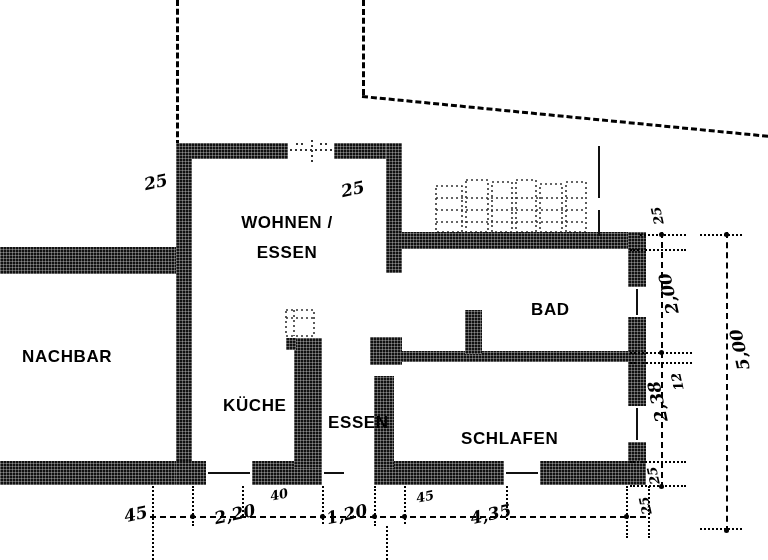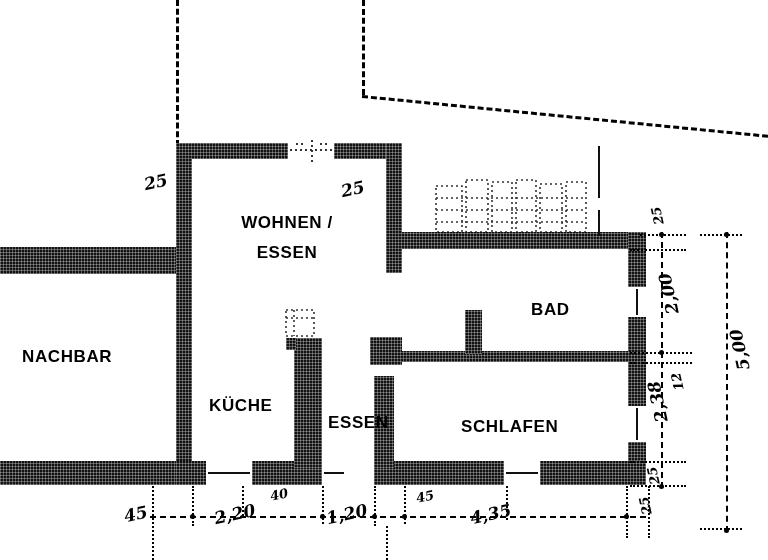--- a/index.html
+++ b/index.html
@@ -203,27 +203,27 @@
         <path d="M2 12 H46 M24 2 V26 M8 6 H16 M32 6 H40"></path>
       </g>
     </svg>
   </div>
 
   <div class="room-label two-line" style="left:222px; top:208px; width:130px; white-space: pre-line;">WOHNEN /
 ESSEN</div>
 
   <div class="room-label" style="left:22px; top:346px;">NACHBAR</div>
 
-  <div class="room-label" style="left:209px; top:395px;">KÜCHE</div>
+  <div class="room-label" style="left:223px; top:395px;">KÜCHE</div>
 
   <div class="room-label" style="left:328px; top:412px;">ESSEN</div>
 
   <div class="room-label" style="left:531px; top:299px;">BAD</div>
 
-  <div class="room-label" style="left:461px; top:416px;">SCHLAFEN</div>
+  <div class="room-label" style="left:461px; top:428px;">SCHLAFEN</div>
 
   <div class="dim tilt" style="left:144px; top:172px;">25</div>
   <div class="dim tilt" style="left:341px; top:179px;">25</div>
 
   <div class="chain-h" style="left:150px; top:516px; width:496px;"></div>
 
   <div class="chain-dotted-v" style="left:152px; top:486px; height:62px;"></div>
   <div class="chain-dotted-v" style="left:192px; top:486px; height:40px;"></div>
   <div class="chain-dotted-v" style="left:242px; top:486px; height:30px;"></div>
   <div class="chain-dotted-v" style="left:322px; top:486px; height:38px;"></div>

